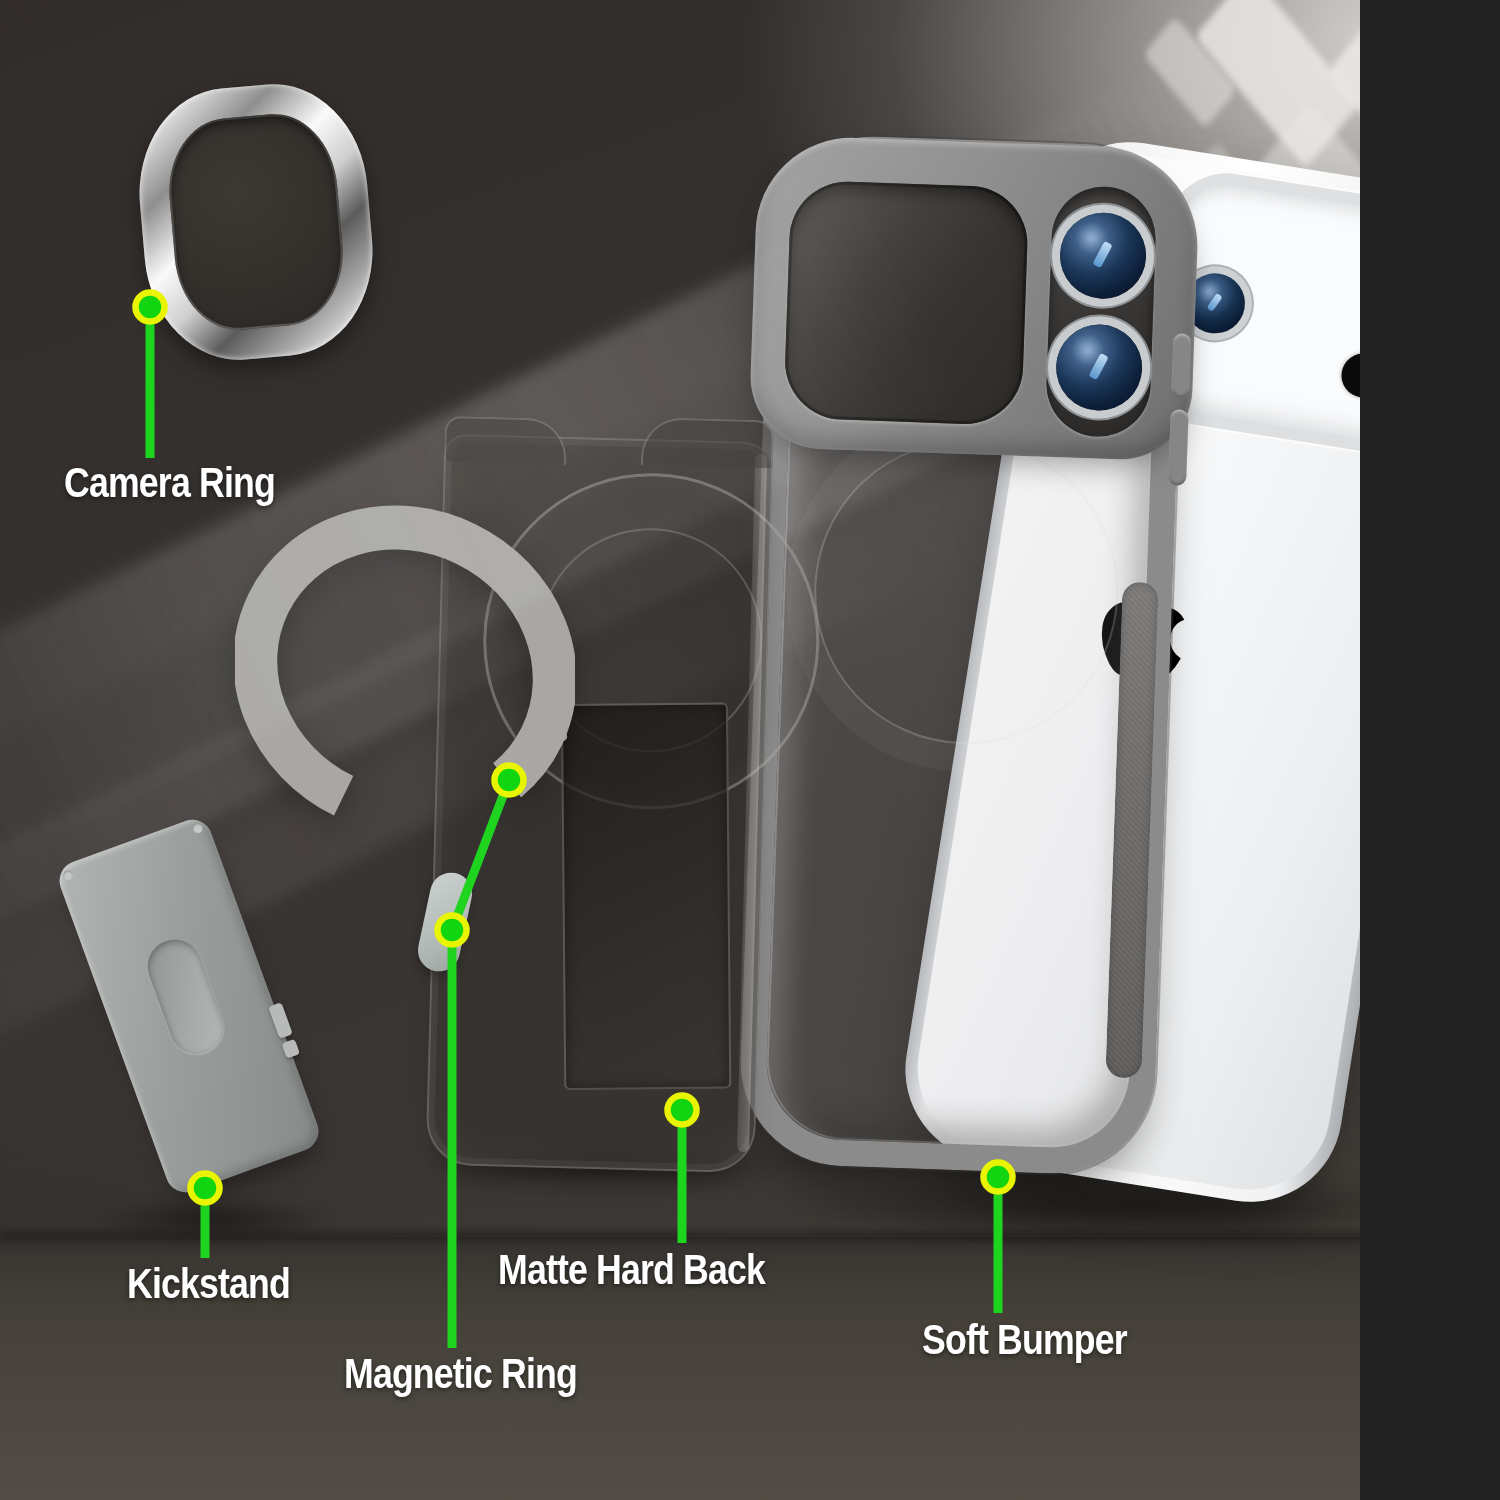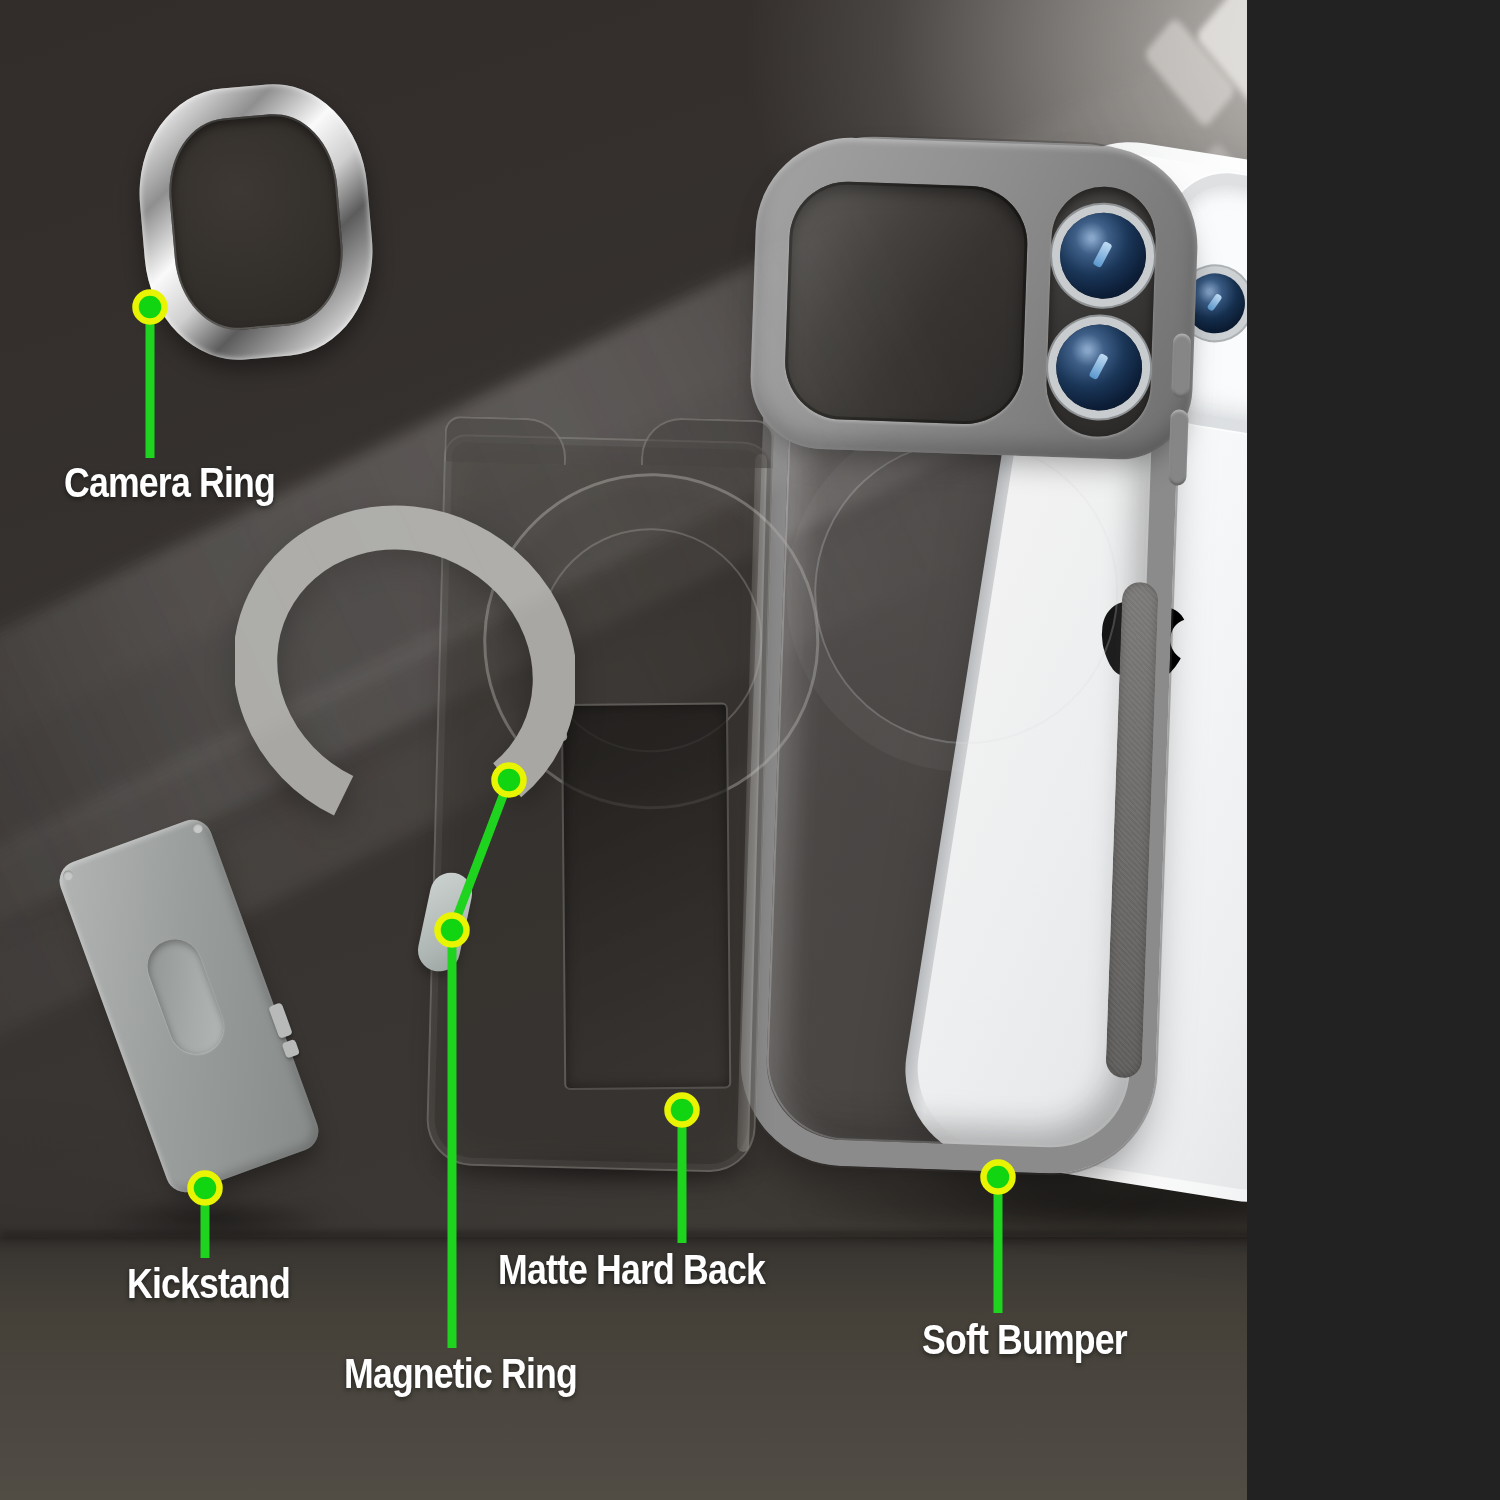--- a/index.html
+++ b/index.html
@@ -1,24 +1,23 @@
 <!DOCTYPE html>
 <html><head>
 <meta charset="utf-8">
 <style>
   html,body { margin:0; padding:0; background:#222; }
   .scene {
-    position:relative; width:1235px; height:1500px; overflow:hidden;
+    position:relative; width:1360px; height:1500px; overflow:hidden;
     font-family:"Liberation Sans", sans-serif;
     background:
       radial-gradient(820px 600px at 1400px 40px, rgba(224,222,218,0.95) 0%, rgba(186,183,179,0.60) 38%, rgba(140,137,132,0.25) 62%, rgba(120,117,112,0) 80%),
       radial-gradient(1100px 900px at 1500px 520px, rgba(142,139,134,0.32) 0%, rgba(142,139,134,0) 65%),
       radial-gradient(900px 700px at 0% 100%, rgba(0,0,0,0.22) 0%, rgba(0,0,0,0) 60%),
       linear-gradient(160deg, #322d2a 0%, #363230 40%, #3b3734 70%, #454139 100%);
-    padding-left: 12px;
   }
   .abs { position:absolute; }
 
   
   .beam { pointer-events:none; }
   .beam1 { left:-300px; top:330px; width:1900px; height:260px; transform:rotate(-26deg);
     background:linear-gradient(90deg, rgba(255,255,255,0) 0%, rgba(238,235,230,0.10) 25%, rgba(238,235,230,0.14) 55%, rgba(255,255,255,0) 85%);
     filter:blur(7px); }
   .beam2 { left:-350px; top:660px; width:1500px; height:170px; transform:rotate(-26deg);
     background:linear-gradient(90deg, rgba(255,255,255,0) 0%, rgba(238,235,230,0.07) 30%, rgba(238,235,230,0.09) 60%, rgba(255,255,255,0) 90%);

